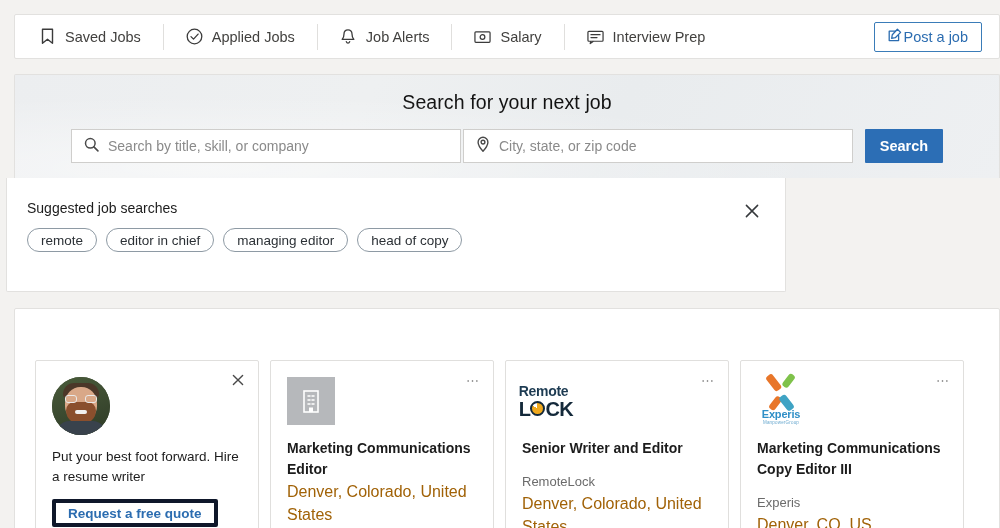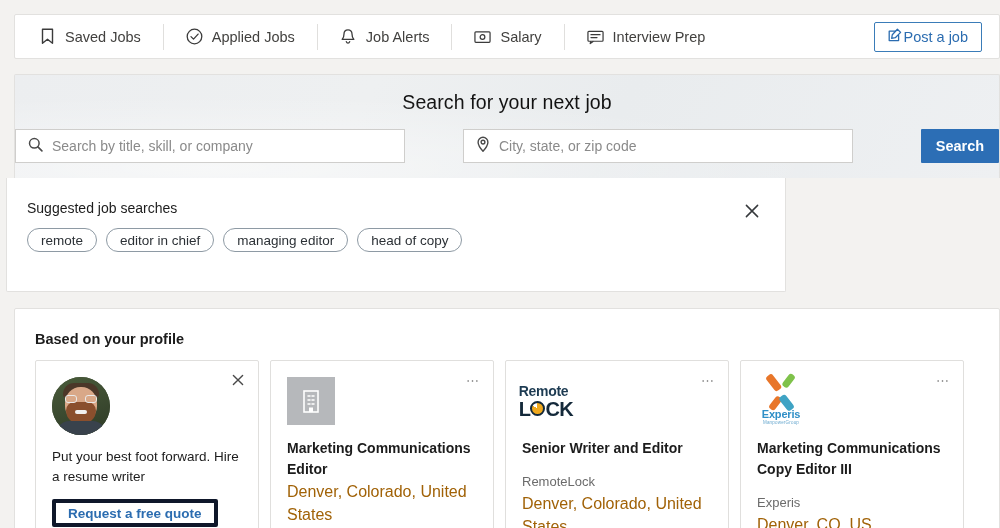--- a/index.html
+++ b/index.html
@@ -53,21 +53,21 @@
   }
   .hero:after{
     content:""; position:absolute; left:0; top:0; width:100%; height:100%;
     background: radial-gradient(ellipse at 20% 90%, rgba(255,255,255,.55), rgba(255,255,255,0) 55%);
     pointer-events:none;
   }
   .hero-title {
     text-align: center; font-size: 19.5px; color: #111; margin-top: 16px; letter-spacing: .1px;
   }
   .search-row {
-    display: flex; align-items: stretch; justify-content: space-between;
+    display: flex; align-items: stretch; justify-content: center;
     margin-top: 15px; position: relative; z-index: 2;
   }
   .search-field {
     display: flex; align-items: center; gap: 9px;
     background: #fff; border: 1px solid #cfcecc;
     height: 34px; padding: 0 12px;
   }
   .search-field.keyword { width: 390px; }
   .search-field.loc { width: 390px; margin-left: 2px; }
   .search-field input {
@@ -289,21 +289,20 @@
       <div class="chip">head of copy</div>
     </div>
     <div class="sug-close">
       <svg width="16" height="16" viewBox="0 0 16 16">
           <path d="M2.4 2.4l11.2 11.2M13.6 2.4L2.4 13.6" stroke="#35383b" stroke-width="1.5" stroke-linecap="round"></path>
         </svg>
     </div>
   </div>
 
   <div class="profile-panel">
-    <div class="panel-title">Based on your profile</div>
 
     <div class="cards">
 
       <div class="card">
         <div class="card-dismiss">
           <svg width="12" height="12" viewBox="0 0 12 12">
               <path d="M1.4 1.4l9.2 9.2M10.6 1.4L1.4 10.6" stroke="#4a4a4a" stroke-width="1.4" stroke-linecap="round"></path>
             </svg>
         </div>
         <div class="avatar">

